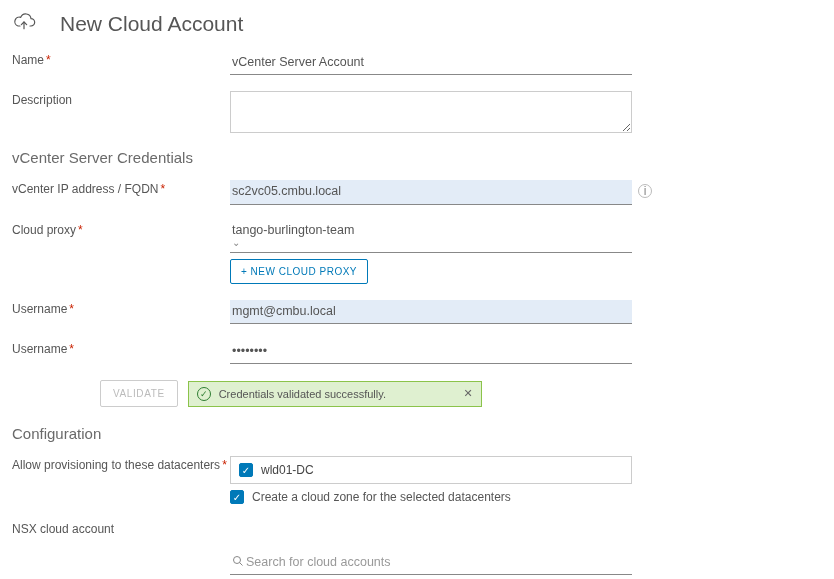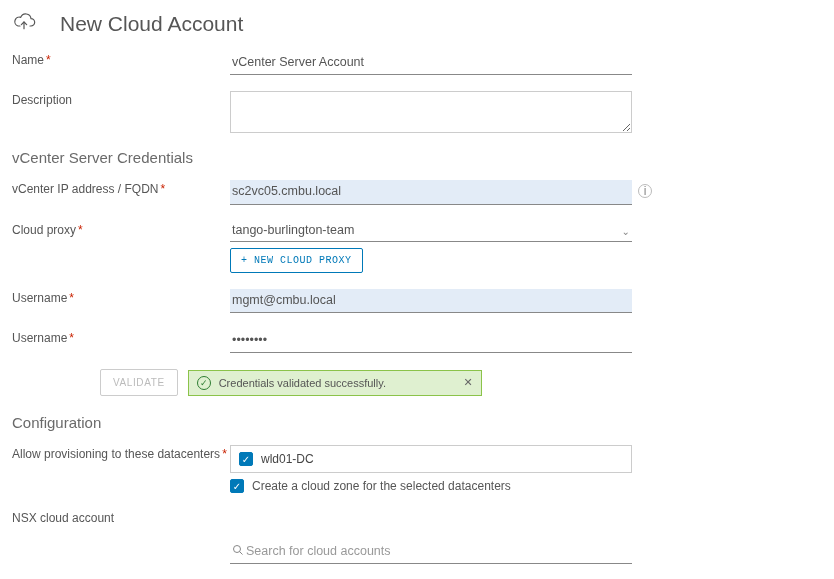--- a/index.html
+++ b/index.html
@@ -59,24 +59,25 @@
   .textarea {
     width: 100%;
     height: 42px;
     resize: both;
     border: 1px solid #ccc;
     padding: 4px;
     font-family: inherit;
   }
   .select-wrap {
     display: flex;
-    align-items: flex-end;
+    align-items: flex-start;
     border-bottom: 1px solid #888;
     padding: 2px 2px 4px 2px;
     cursor: pointer;
+    flex-direction: column;
   }
   .select-wrap .value {
     flex: 1;
     font-size: 12.5px;
     color: #555;
   }
   .chevron-down {
     font-size: 10px;
     color: #888;
   }
@@ -104,21 +105,21 @@
   .btn-outline {
     display: inline-flex;
     align-items: center;
     border: 1px solid #0079b8;
     color: #0079b8;
     background: #fff;
     font-size: 10px;
     letter-spacing: .5px;
     padding: 6px 10px;
     cursor: pointer;
-    font-family: Liberation Mono, monospace;
+    font-family: Liberation Sans, sans-serif;
     border-radius: 2px;
     align-self: flex-start;
   }
   .btn-validate {
     display: inline-flex;
     border: 1px solid #ccc;
     color: #bbb;
     background: #fff;
     font-size: 10px;
     letter-spacing: .6px;

